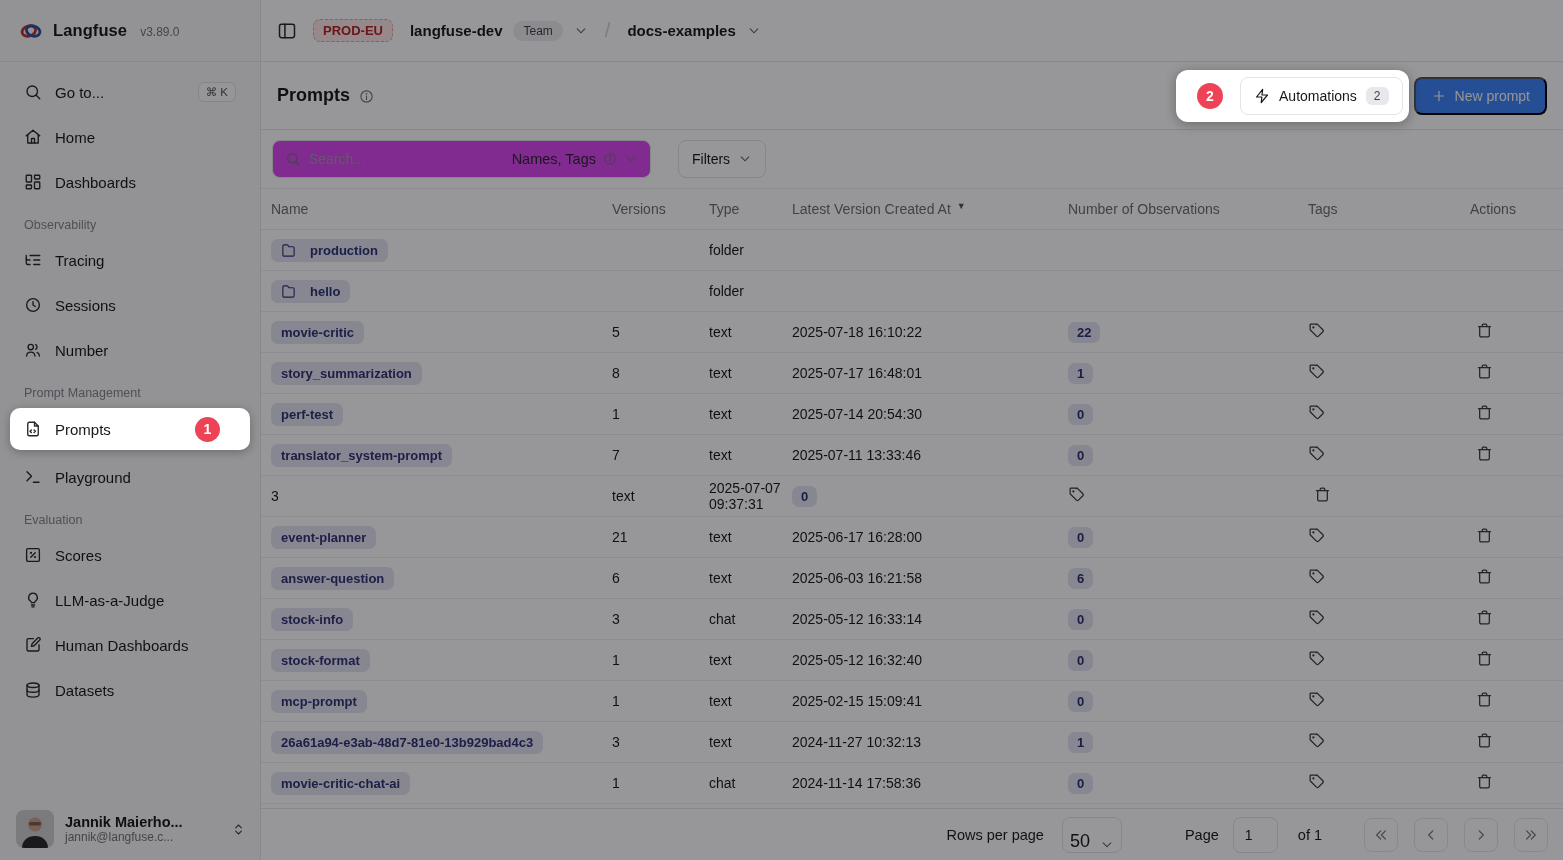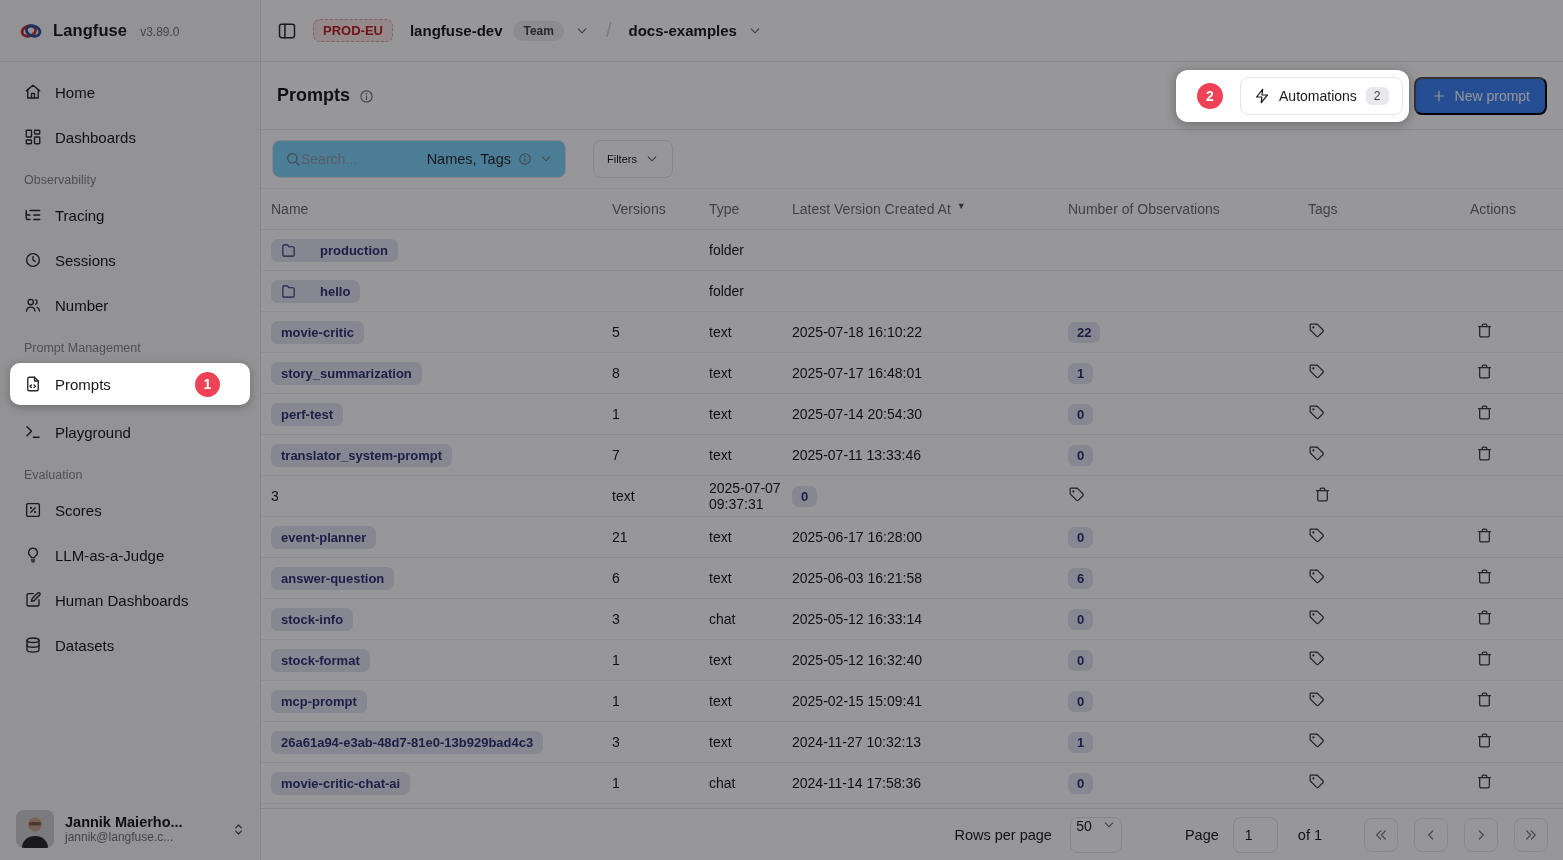--- a/index.html
+++ b/index.html
@@ -49,21 +49,21 @@
 
   
   .main { position:absolute; left:261px; top:0; right:0; bottom:0; background:#fff; }
   .topbar { height:62px; border-bottom:1px solid #e5e5e8; display:flex; align-items:center;
     padding:0 16px; gap:11px; }
   .topbar .panel-toggle { color:#27272a; cursor:pointer; }
   .env-badge { font-size:13px; font-weight:700; color:#b32121; background:#fbe7e7;
     border:1px dashed #e0a3a3; border-radius:7px; padding:3px 9px; margin-left:5px; }
   .crumb-name { font-size:15px; font-weight:600; margin-left:6px; }
   .team-badge { background:#ececf0; color:#3f3f46; border-radius:999px; padding:3px 10px;
-    font-size:12px; font-weight:700; }
+    font-size:12px; font-weight:400; }
   .chev { color:#52525b; }
   .slash { color:#cfcfd6; font-size:20px; font-weight:300; padding:0 6px; }
 
   .page-header { height:68px; display:flex; align-items:center; padding:0 16px;
     border-bottom:1px solid #e5e5e8; }
   .page-title { font-size:18px; font-weight:700; }
   .title-info { color:#71717a; margin-left:9px; margin-top:2px; }
   .header-right { margin-left:auto; display:flex; align-items:center; gap:5px; }
   .automations-spotlight { background:#fff; border-radius:12px; height:52px;
     display:flex; align-items:center; gap:17px; padding:0 6px 0 21px;
@@ -72,55 +72,55 @@
     display:flex; align-items:center; gap:9px; padding:0 13px; font-size:14px; font-weight:500;
     color:#18181b; cursor:pointer; }
   .count-chip { background:#e8e8ec; border-radius:6px; padding:2px 8px; font-size:12px;
     color:#3f3f46; font-weight:500; }
   .new-prompt-btn { height:38px; background:#3b82f6; color:#fafafa; border-radius:8px;
     padding:0 15px; font-size:14px; font-weight:500; display:flex; align-items:center; gap:8px;
     cursor:pointer; }
   .new-prompt-btn .ic { color:#fafafa; }
 
   .toolbar { height:58px; display:flex; align-items:center; padding:0 11px; gap:27px; }
-  .search-box { width:294px; height:38px; border:1px solid #e4e4e7; border-radius:8px;
-    display:flex; align-items:center; padding:0 12px; background:#7dd3fc; }
+  .search-box { width:379px; height:38px; border:1px solid #e4e4e7; border-radius:8px;
+    display:flex; align-items:center; padding:0 12px; gap:8px; background:#d946ef; }
   .search-box .ic { color:#71717a; }
   .search-input { border:none; outline:none; font-size:14px; width:92px; color:#18181b;
     font-family:"Liberation Sans", sans-serif; background:transparent; }
   .search-input::placeholder { color:#9a9aa3; }
   .search-scope { margin-left:auto; display:flex; align-items:center; gap:7px;
     font-size:14.5px; font-weight:500; color:#27272a; cursor:pointer; }
   .filters-btn { height:38px; border:1px solid #e4e4e7; border-radius:8px; padding:0 13px;
-    display:flex; align-items:center; gap:8px; font-size:11px; font-weight:500;
+    display:flex; align-items:center; gap:8px; font-size:14px; font-weight:500;
     color:#18181b; background:#fff; cursor:pointer; }
 
   
   .grid-cols { display:grid; grid-template-columns:341px 97px 83px 276px 240px 162px 1fr;
     align-items:center; padding-left:10px; }
   .thead { height:42px; border-top:1px solid #e9e9ee; border-bottom:1px solid #e9e9ee;
     color:#6b6b76; font-size:14px; font-weight:500; }
   .th { display:flex; align-items:flex-start; gap:6px; }
   .sort-arrow { font-size:9px; color:#52525b; }
   .trow { height:41px; border-bottom:1px solid #ededf1; font-size:14px; color:#18181b; }
-  .name-pill { display:inline-flex; align-items:center; gap:24px; background:#e3e3f1;
+  .name-pill { display:inline-flex; align-items:center; gap:14px; background:#e3e3f1;
     color:#2f3173; font-weight:700; font-size:13px; padding:4px 10px; border-radius:7px;
     max-width:330px; white-space:nowrap; cursor:pointer; }
   .name-pill .ic { color:#2f3173; }
   .obs-badge { display:inline-block; background:#e3e3f1; color:#2c2e6e; font-weight:700;
     font-size:13px; padding:3px 9px; border-radius:7px; min-width:15px; text-align:center; }
   .cell-icon { color:#3a3a40; cursor:pointer; background:none; border:none; display:inline-flex; }
 
   
   .pagination { position:absolute; left:0; right:0; bottom:0; height:52px; background:#fff;
     border-top:1px solid #e5e5e8; display:flex; align-items:center; justify-content:flex-end;
     padding-right:15px; font-size:14.5px; color:#18181b; }
-  .rpp-select { margin-left:18px; width:52px; height:36px; border:1px solid #e4e4e7;
-    border-radius:8px; display:flex; align-items:flex-start; justify-content:center; gap:10px;
-    font-size:14px; cursor:pointer; background:#fff; }
+  .rpp-select { margin-left:18px; width:60px; height:36px; border:1px solid #e4e4e7;
+    border-radius:8px; display:flex; align-items:flex-end; justify-content:center; gap:10px;
+    font-size:18px; cursor:pointer; background:#fff; }
   .page-label { margin-left:63px; }
   .page-input { margin-left:14px; width:45px; height:36px; border:1px solid #e4e4e7;
     border-radius:8px; padding:0 11px; font-size:14px; font-family:"Liberation Sans", sans-serif;
     color:#18181b; outline:none; background:#fff; }
   .of-label { margin-left:20px; }
   .pager { margin-left:42px; display:flex; gap:16px; }
   .page-btn { width:34px; height:34px; border:1px solid #e7e7ea; border-radius:8px;
     display:flex; align-items:center; justify-content:center; color:#7a7a85; background:#fff;
     cursor:pointer; }
 </style>
@@ -133,20 +133,30 @@
       <svg viewBox="0 0 24 24" fill="none">
         <ellipse cx="10" cy="12" rx="6.4" ry="4.6" stroke="#c22f2f" stroke-width="2.6" transform="rotate(-18 10 12)"></ellipse>
         <ellipse cx="14" cy="12" rx="6.4" ry="4.6" stroke="#2b4ea0" stroke-width="2.6" transform="rotate(18 14 12)"></ellipse>
       </svg>
     </span>
     <span class="brand-name">Langfuse</span>
     <span class="brand-version">v3.89.0</span>
   </div>
 
   <nav class="nav">
+    <div class="nav-item">
+      <span class="ic ic18">
+          <svg viewBox="0 0 24 24" fill="none" stroke="currentColor" stroke-width="1.8" stroke-linecap="round" stroke-linejoin="round">
+            <circle cx="11" cy="11" r="7"></circle>
+            <line x1="16.3" y1="16.3" x2="21" y2="21"></line>
+          </svg>
+        </span>
+      <span>Go to...</span>
+      <span class="kbd">⌘ K</span>
+    </div>
     <div id="nav-top">
         <div class="nav-item">
           <span class="ic ic18">
             <svg viewBox="0 0 24 24" fill="none" stroke="currentColor" stroke-width="1.8" stroke-linecap="round" stroke-linejoin="round">
               <path d="M3 10.5 12 3l9 7.5"></path>
               <path d="M5 9v11h14V9"></path>
               <path d="M10 20v-6h4v6"></path>
             </svg>
           </span>
           <span>Home</span>

